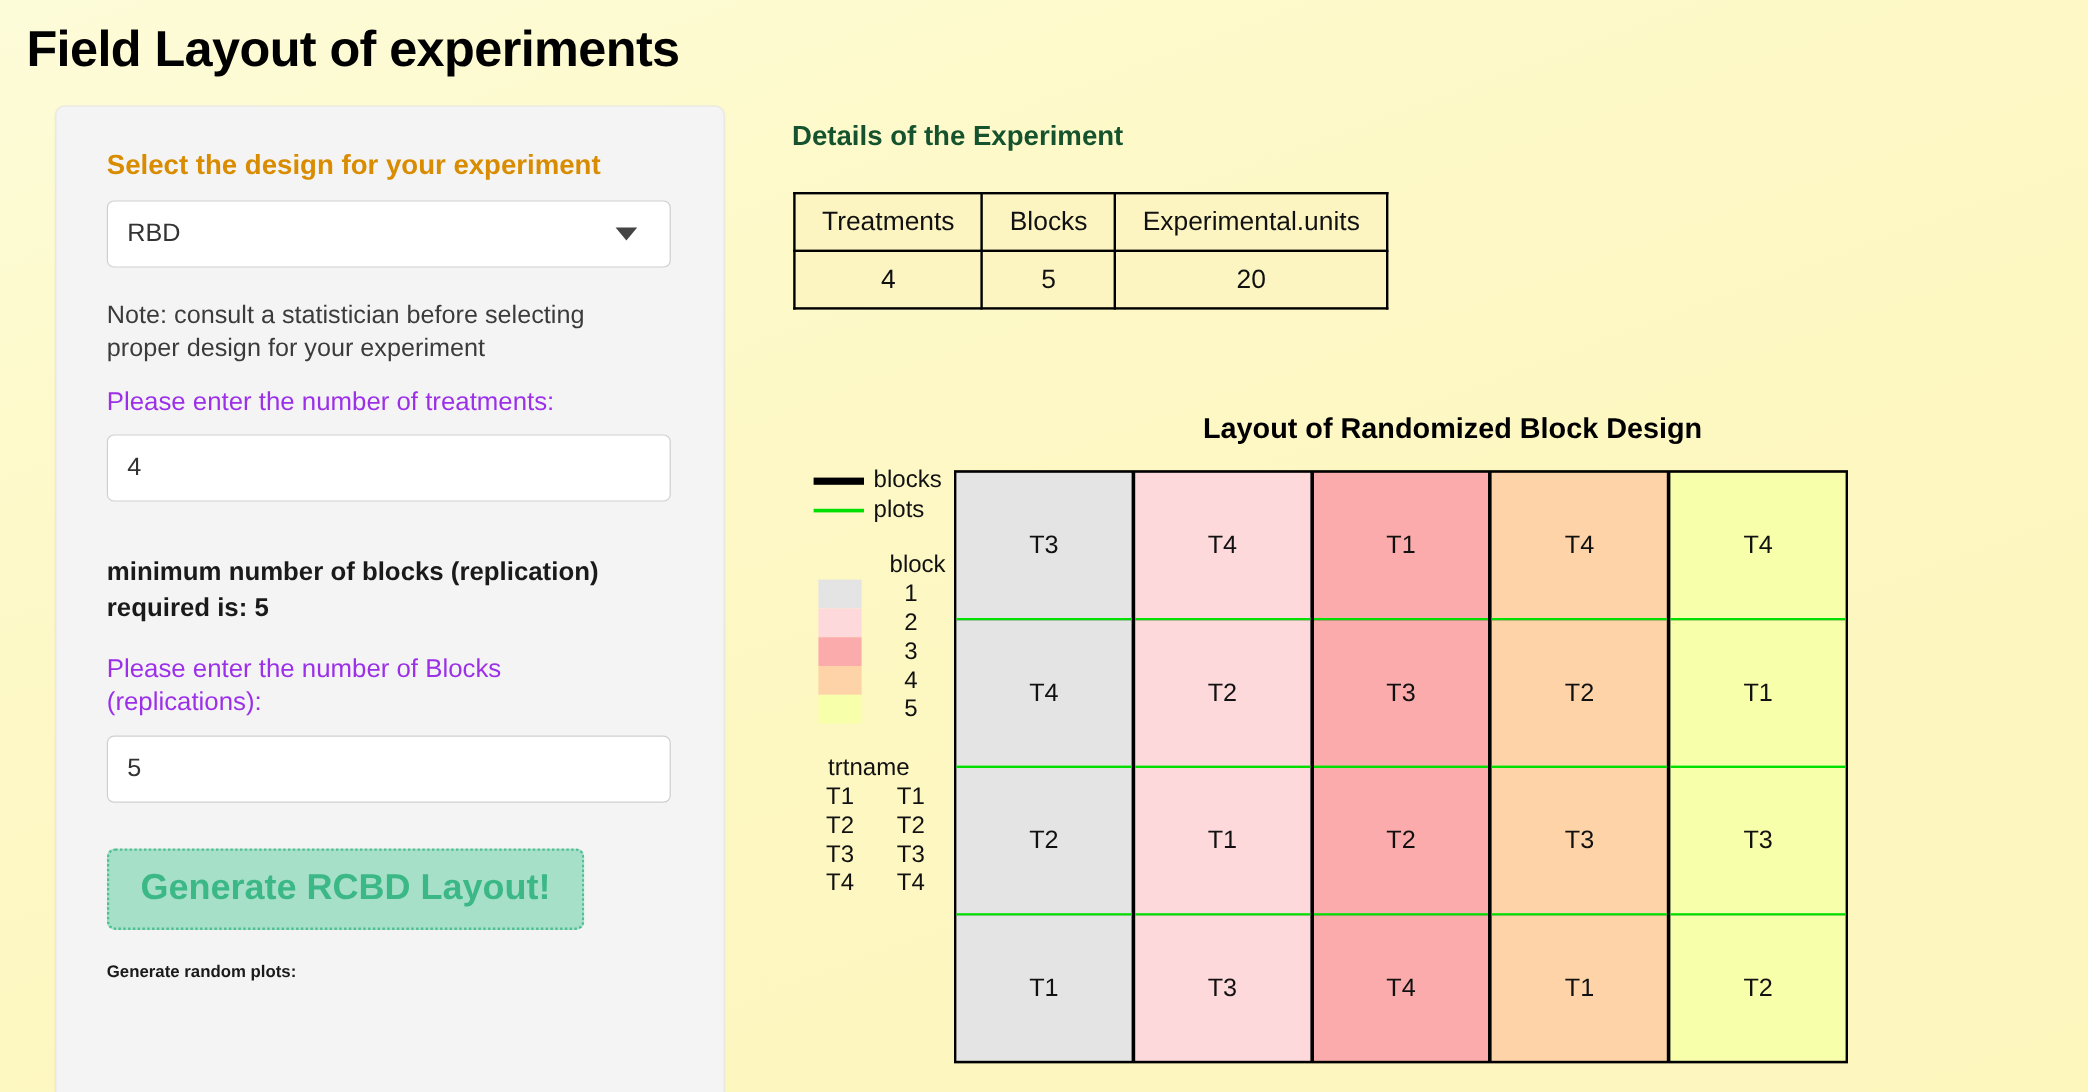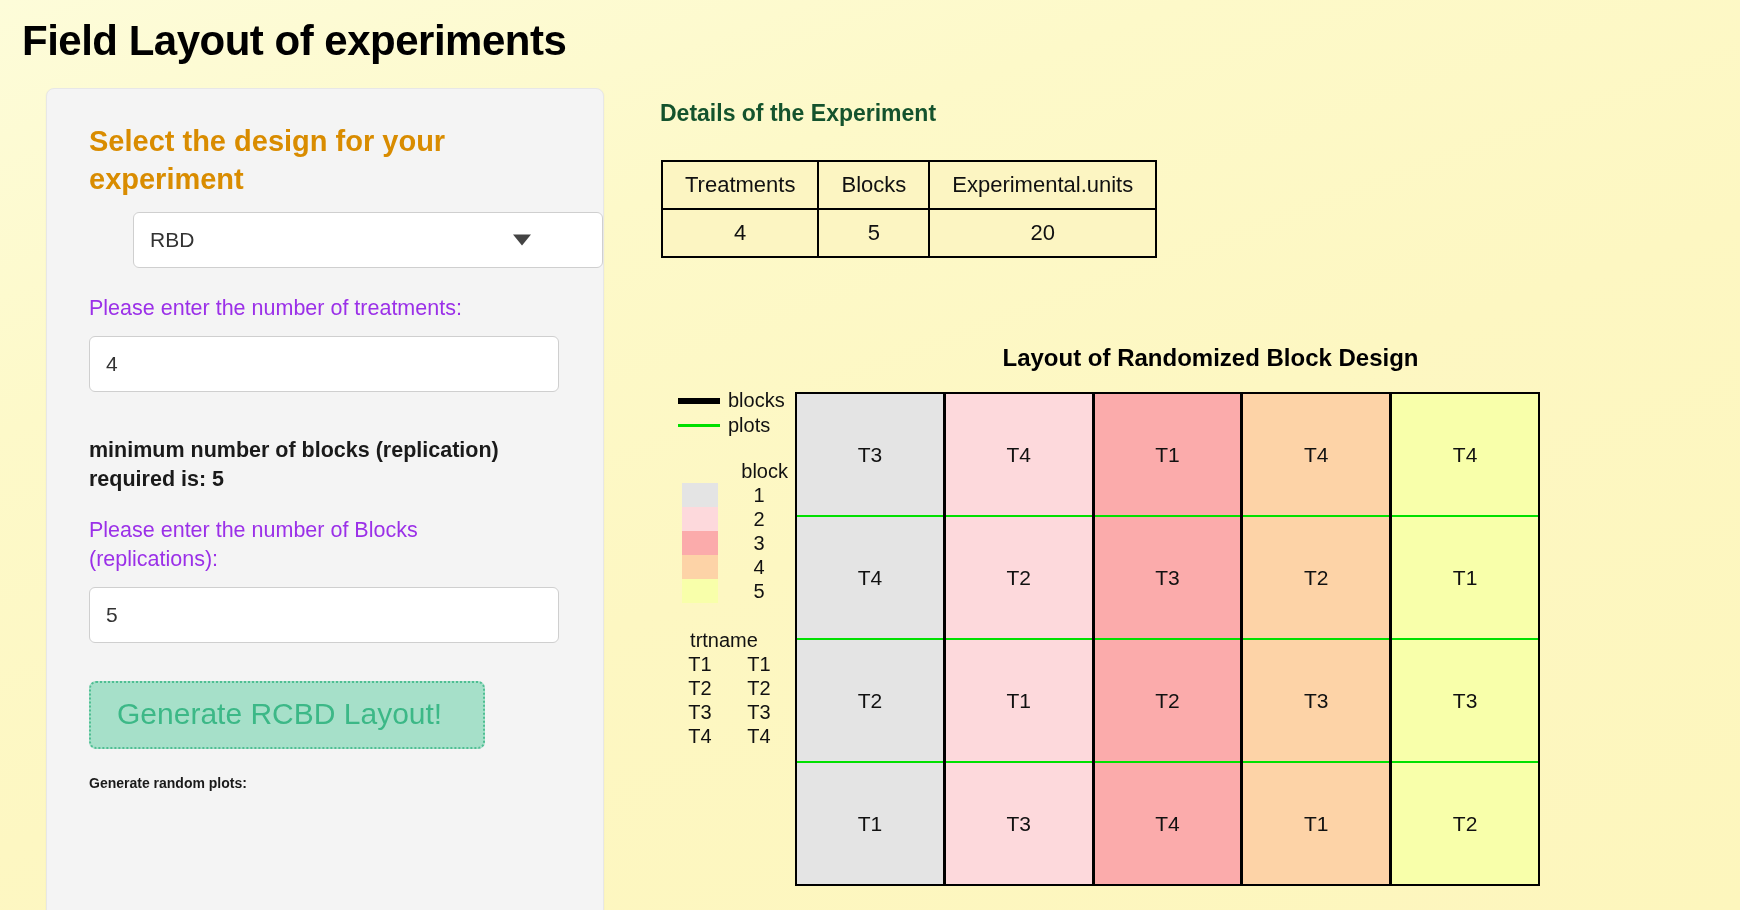--- a/index.html
+++ b/index.html
@@ -36,41 +36,40 @@
     border-radius: 8px;
     box-shadow: 0 1px 2px rgba(0,0,0,0.06);
     padding: 0 0 0 0;
     overflow: hidden;
   }
   #sidebar-inner { padding: 34px 48px 0 42px; }
 
   .label-orange {
     color: #d98c00;
     font-weight: bold;
-    font-size: 29px;
+    font-size: 23px;
     margin: 0 0 14px 0;
     line-height: 1.3;
   }
   .select-wrap {
     position: relative;
     width: 470px;
     height: 56px;
     margin-bottom: 26px;
   }
   .select-box {
     width: 100%; height: 100%;
     background: #fff;
     border: 1px solid #cfcfcf;
     border-radius: 6px;
     display: flex;
     align-items: center;
     padding: 0 16px;
     font-size: 21px;
     color: #333;
-    margin-left: 44px;
   }
   .caret {
     position: absolute;
     right: 28px; top: 50%;
     transform: translateY(-50%);
     width: 0; height: 0;
     border-left: 9px solid transparent;
     border-right: 9px solid transparent;
     border-top: 11px solid #444;
     pointer-events: none;
@@ -117,20 +116,21 @@
     background: #a6e0c9;
     border: 2px dotted #4fbe93;
     border-radius: 7px;
     color: #3cb887;
     font-size: 30px;
     padding: 14px 26px 16px 26px;
     min-width: 396px;
     text-align: left;
     cursor: pointer;
     font-family: "Liberation Sans", sans-serif;
+    font-weight: bold;
   }
   .bottom-bold {
     font-size: 14px;
     font-weight: bold;
     color: #1a1a1a;
     margin-top: 26px;
   }
 
   
   #details-heading {
@@ -254,20 +254,21 @@
 <div id="sidebar-panel">
   <div id="sidebar-inner">
 
     <div class="label-orange">Select the design for your experiment</div>
 
     <div class="select-wrap">
       <div class="select-box">RBD</div>
       <span class="caret"></span>
     </div>
 
+    <div class="note-text">Note: consult a statistician before selecting proper design for your experiment</div>
 
     <div class="label-purple">Please enter the number of treatments:</div>
     <div class="text-input">4</div>
 
     <div class="spacer-lg"></div>
 
     <div class="bold-note">minimum number of blocks (replication) required is: 5</div>
 
     <div class="label-purple">Please enter the number of Blocks (replications):</div>
     <div class="text-input">5</div>

